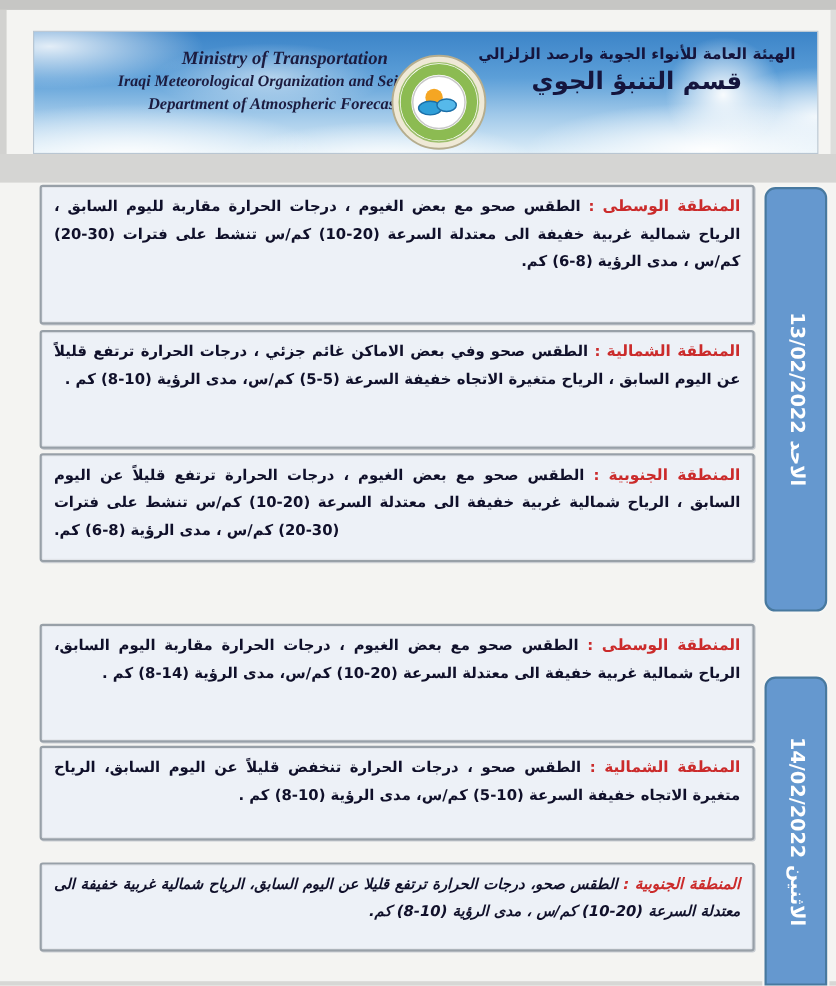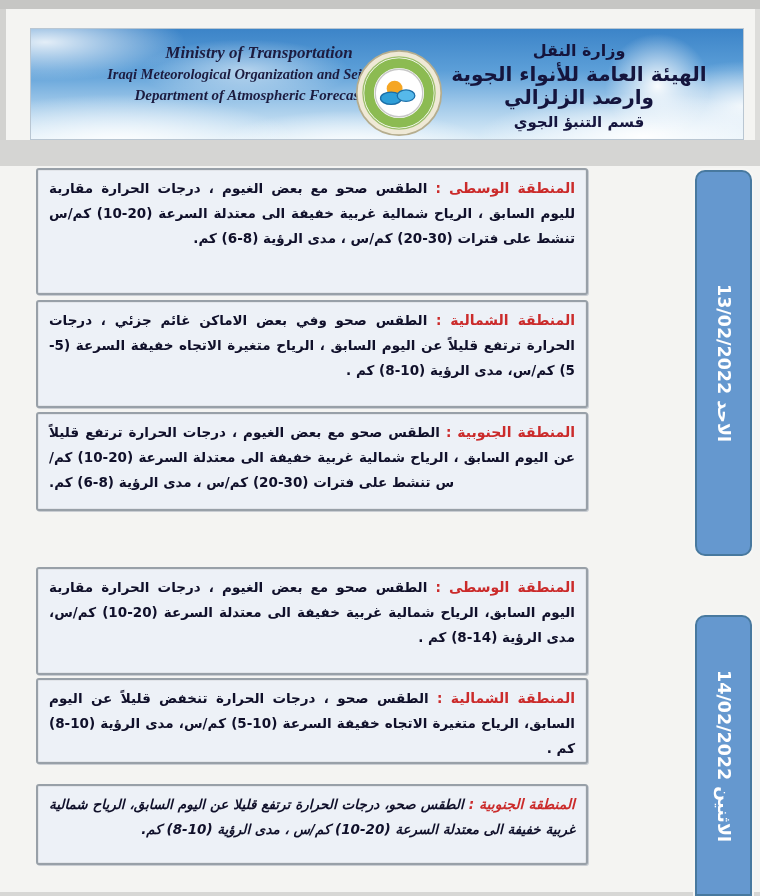--- a/index.html
+++ b/index.html
@@ -29,30 +29,30 @@
       linear-gradient(180deg,#3c84c8 0%,#5c9fd8 38%,#9fc8e9 68%,#dcedf8 100%);
   }
   .hdr-en{position:absolute;left:28px;top:13px;width:400px;text-align:center;
     color:#1c1c40;font-family:"Liberation Serif",serif;font-weight:bold;font-style:italic;}
   .en1{font-size:17px;line-height:22px;}
   .en2{font-size:14.5px;line-height:21px;}
   .en3{font-size:15px;line-height:21px;}
   .hdr-ar{position:absolute;right:14px;top:10px;width:300px;text-align:center;
     direction:rtl;color:#15153d;font-weight:bold;}
   .ar1{font-size:16px;line-height:24px;}
-  .ar2{font-size:20px;line-height:23px;}
-  .ar3{font-size:15px;line-height:26px;}
+  .ar2{font-size:14px;line-height:23px;}
+  .ar3{font-size:22px;line-height:26px;}
   .logo{position:absolute;left:324px;top:20px;width:88px;height:88px;}
 
   
   .gray-band{position:absolute;left:0;top:140px;width:760px;height:26px;background:#d5d5d3;}
 
   
   .fbox{
-    position:absolute;left:36px;width:552px;box-sizing:border-box;
+    position:absolute;left:36px;width:650px;box-sizing:border-box;
     background:#edf1f7;
     border:2px solid #98a0a8;
     border-radius:3px;
     box-shadow:0 0 0 1px #e2e5ea inset, 1px 1px 0 #c9cdd3;
   }
   .ftext{
     margin:0;padding:6px 11px 0 11px;
     direction:rtl;text-align:justify;
     font-size:13.5px;font-weight:bold;line-height:25px;color:#10102a;
   }
@@ -100,21 +100,20 @@
       <circle cx="50" cy="50" r="41" fill="#ffffff" stroke="#9cbf6c" stroke-width="1.5"></circle>
       <circle cx="50" cy="50" r="34" fill="none" stroke="#8cbb52" stroke-width="11"></circle>
       <circle cx="50" cy="50" r="27" fill="#ffffff" stroke="#c8c8c8" stroke-width="1.5"></circle>
       <circle cx="45" cy="45" r="9" fill="#f5a623"></circle>
       <ellipse cx="41" cy="56" rx="12" ry="7" fill="#2f9fd8" stroke="#1b6fa8" stroke-width="1.5"></ellipse>
       <ellipse cx="58" cy="53" rx="10" ry="6.5" fill="#56b9ea" stroke="#1b6fa8" stroke-width="1.5"></ellipse>
     </svg>
   </div>
 
   <div class="hdr-ar">
-    <div class="ar1">وزارة النقل</div>
     <div class="ar2">الهيئة العامة للأنواء الجوية وارصد الزلزالي</div>
     <div class="ar3">قسم التنبؤ الجوي</div>
   </div>
 </div>
 
 <div class="gray-band"></div>
 
 <div class="fbox" style="top:168px;height:127px;">
   <p class="ftext"><span class="region">المنطقة الوسطى</span><span class="colon"> : </span><span>الطقس صحو مع بعض الغيوم ، درجات الحرارة مقاربة لليوم السابق ، الرياح شمالية غربية خفيفة الى معتدلة السرعة (20-10) كم/س تنشط على فترات (30-20) كم/س ، مدى الرؤية (8-6) كم.</span></p>
 </div>

